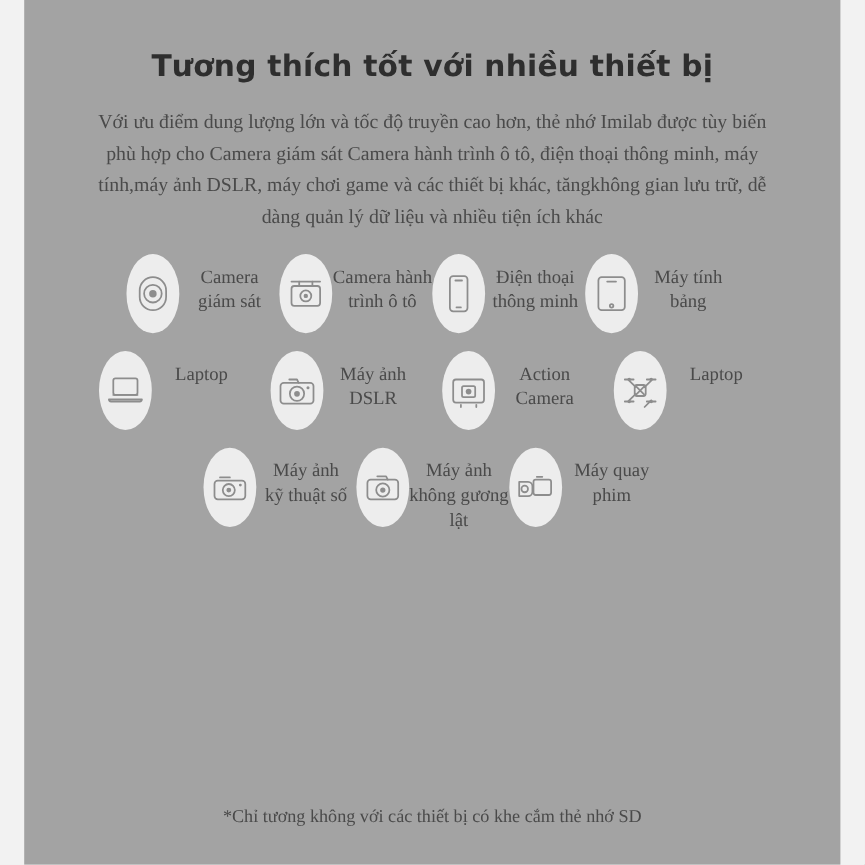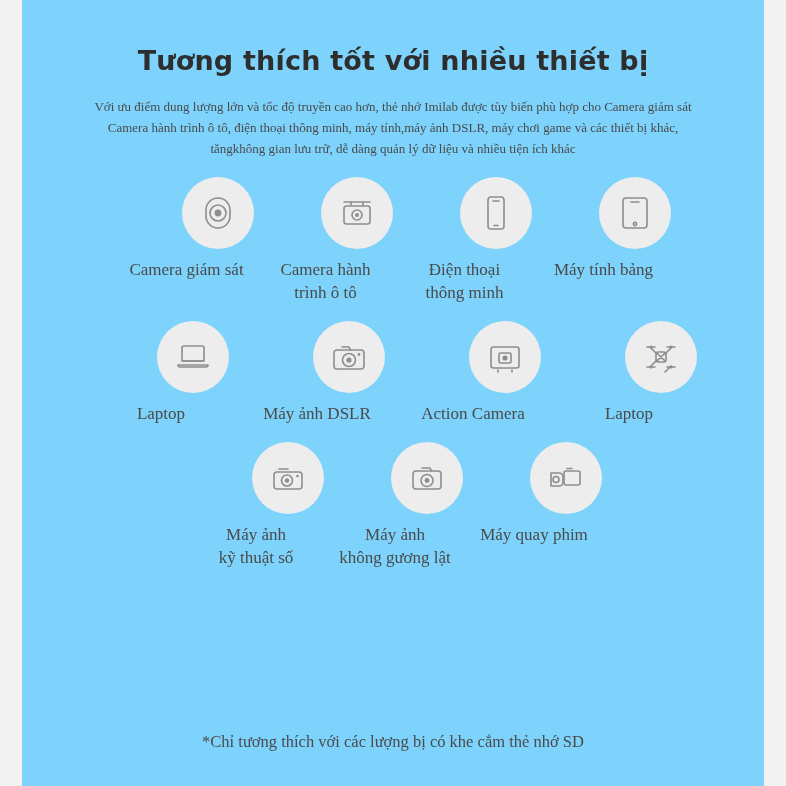--- a/index.html
+++ b/index.html
@@ -21,57 +21,57 @@
     background: #f2f2f2;
     box-sizing: border-box;
     padding: 0;
   }
   .card {
     position: absolute;
     left: 22px;
     top: 0;
     width: 742px;
     height: 786px;
-    background: #7dd3fc;
+    background: #a3a3a3;
     box-sizing: border-box;
   }
   .title {
     text-align: center;
     font-family: "DejaVu Sans", sans-serif;
     font-weight: bold;
     font-size: 27px;
     letter-spacing: 0.2px;
     color: #2e2e2e;
     padding-top: 26px;
     line-height: 1.25;
   }
   .desc {
     margin: 14px auto 0 auto;
     width: 610px;
     text-align: center;
     font-family: "Liberation Serif", serif;
-    font-size: 13px;
+    font-size: 18px;
     line-height: 1.62;
     color: #4a4a4a;
   }
   .grid {
     margin-top: 18px;
     display: flex;
     flex-direction: column;
   }
   .row {
     display: flex;
     justify-content: center;
     align-items: flex-start;
   }
   .cell {
     width: 139px;
     display: flex;
-    flex-direction: column;
-    align-items: flex-end;
+    flex-direction: row;
+    align-items: flex-start;
   }
   .icon-circle {
     width: 72px;
     height: 72px;
     border-radius: 50%;
     background: #ededed;
     display: flex;
     align-items: center;
     justify-content: center;
   }
@@ -254,15 +254,15 @@
               <rect class="st" x="21" y="16" width="16" height="14" rx="2"></rect>
               <path class="st" d="M24 13.5 h5"></path>
             </svg>
           </div>
           <div class="cell-label">Máy quay phim</div>
         </div>
       </div>
 
     </div>
 
-    <div class="footnote">*Chỉ tương thích với các lượng bị có khe cắm thẻ nhớ SD</div>
+    <div class="footnote">*Chỉ tương không với các thiết bị có khe cắm thẻ nhớ SD</div>
   </div>
 </div>
 
 </body></html>

